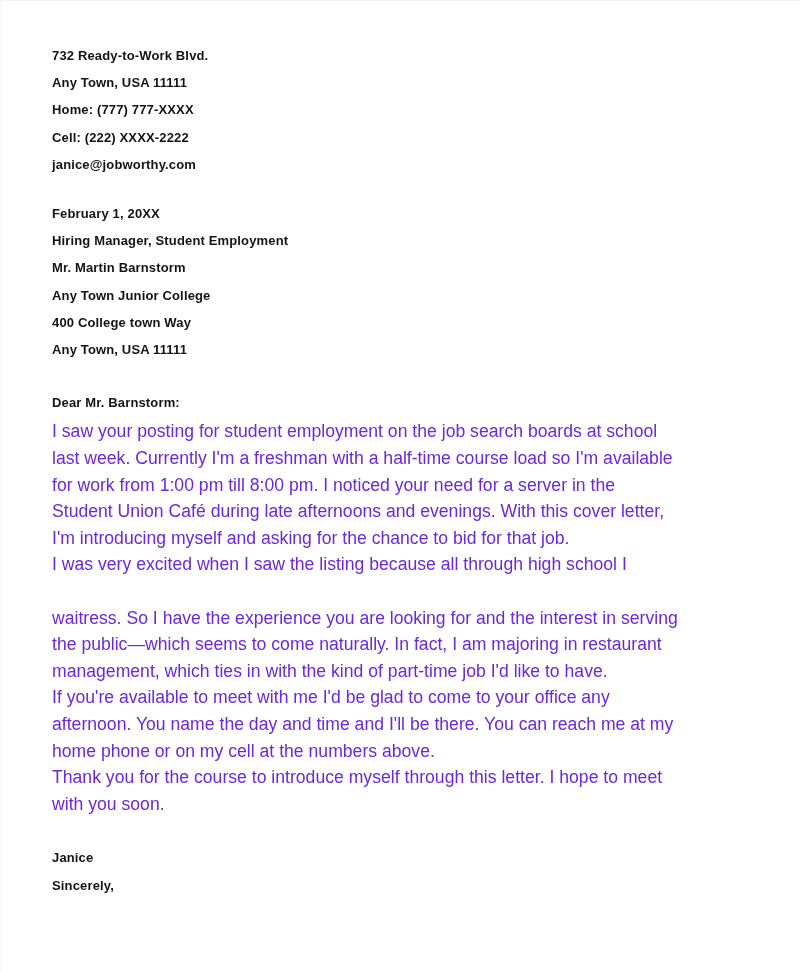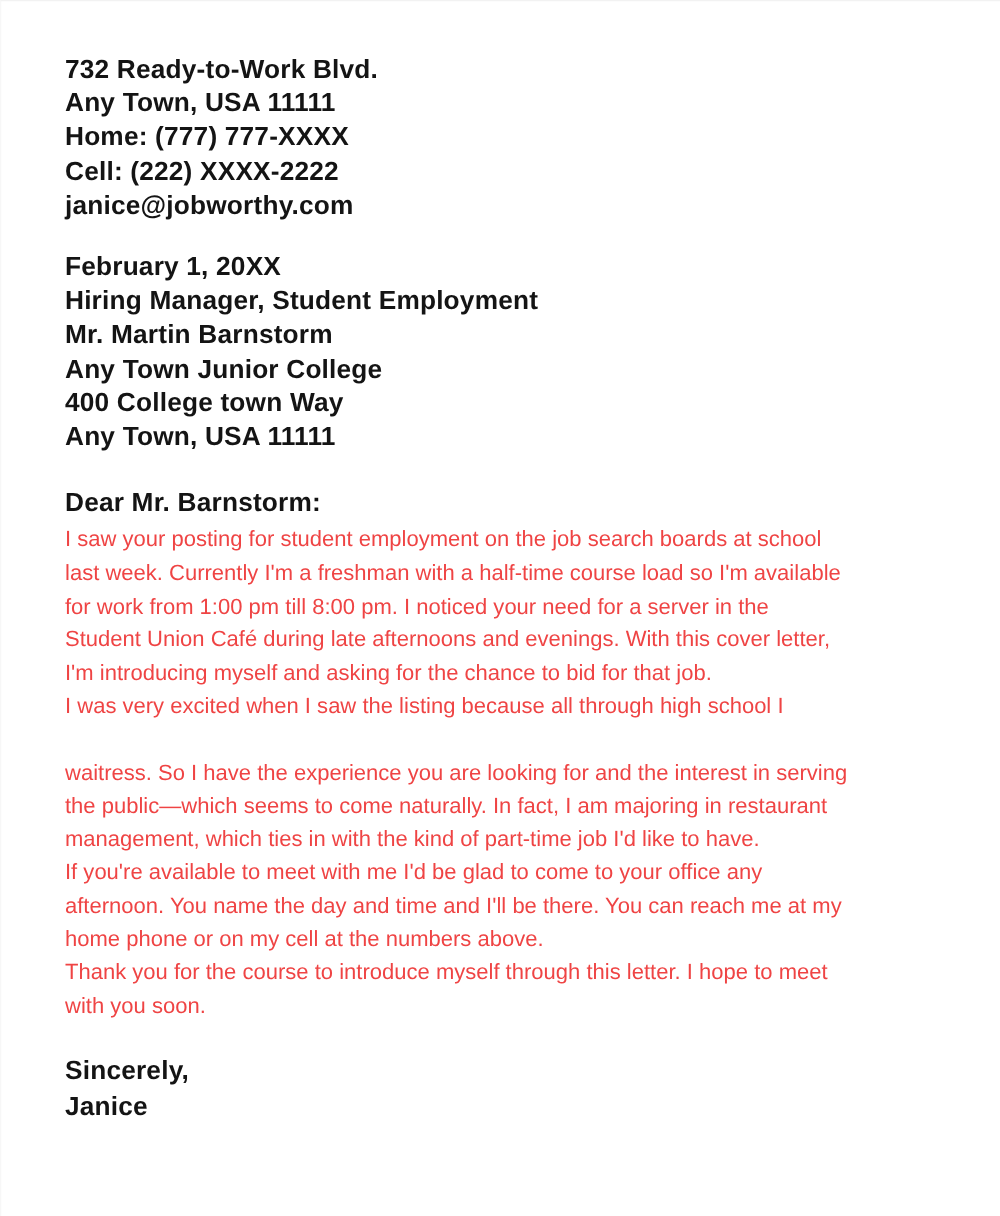--- a/index.html
+++ b/index.html
@@ -28,36 +28,36 @@
   .letter {
     position: absolute;
     left: 51px;
     top: 41px;
     width: 695px;
   }
 
   
   .block-bold {
     font-weight: bold;
-    font-size: 21px;
+    font-size: 13px;
     line-height: 27.2px;
     letter-spacing: 0.15px;
     color: #141414;
   }
   .block-bold .line {
     white-space: pre;
   }
 
   
   .block-body {
     font-weight: normal;
     font-size: 17.6px;
     line-height: 26.6px;
     letter-spacing: 0.01px;
-    color: #ef4444;
+    color: #6d28d9;
   }
   .block-body .para {
     margin: 0;
   }
   .block-body .line {
     white-space: pre;
   }
 
   .gap-sender   { height: 22px; }
   .gap-address  { height: 26px; }
@@ -126,18 +126,18 @@
       <p class="para">
         <span class="line">Thank you for the course to introduce myself through this letter. I hope to meet</span><br>
         <span class="line">with you soon.</span>
       </p>
 
     </div>
 
     <div class="gap-closing"></div>
 
     <div class="block-bold">
+      <div class="line sig-name">Janice</div>
       <div class="line">Sincerely,</div>
-      <div class="line sig-name">Janice</div>
     </div>
 
   </div>
 </div>
 
 </body></html>

